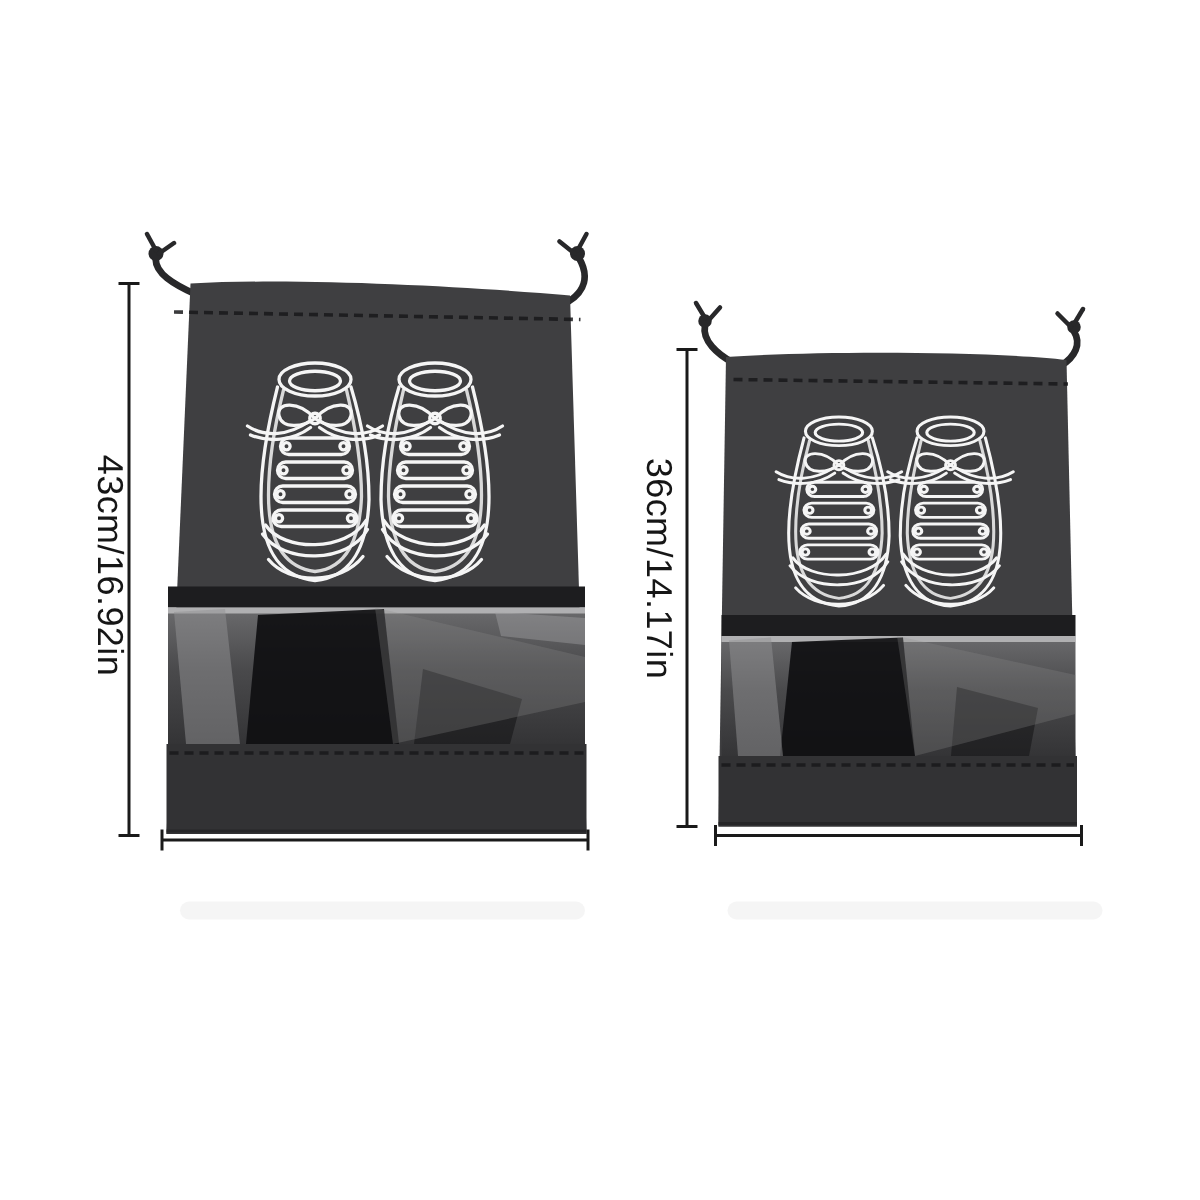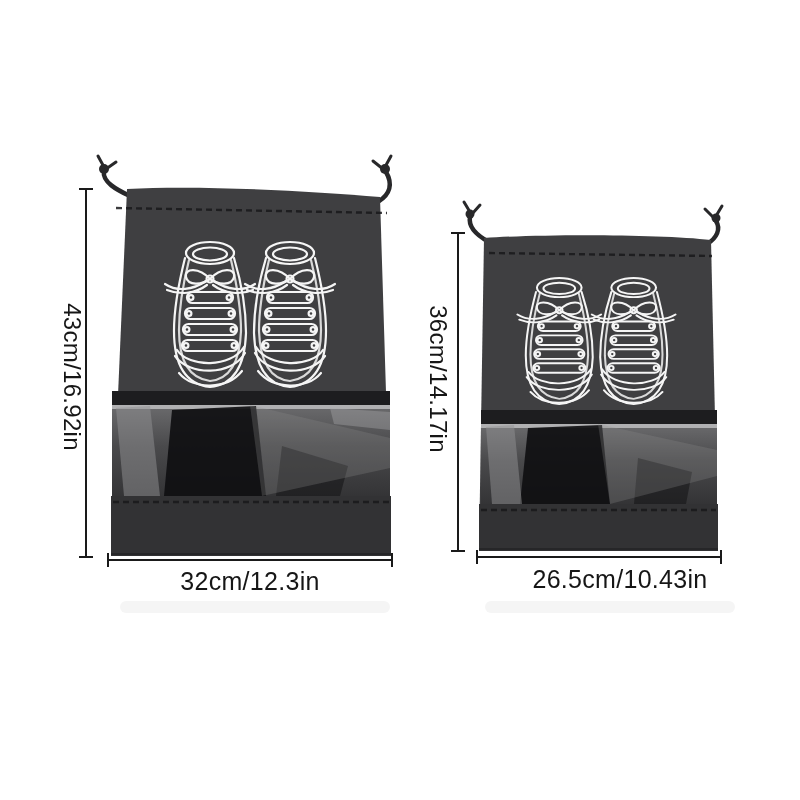--- a/index.html
+++ b/index.html
@@ -177,18 +177,16 @@
     </g>
     <g class="dim">
       <path d="M477,557 L721,557"></path>
       <path d="M477,550 L477,564"></path>
       <path d="M721,550 L721,564"></path>
     </g>
   </svg>
 
   <div class="dim-label v" id="label-large-height">43cm/16.92in</div>
 
-  <div class="dim-label h" id="label-large-width">32cm/12.3in</div>
 
   <div class="dim-label v" id="label-small-height">36cm/14.17in</div>
 
-  <div class="dim-label h" id="label-small-width">26.5cm/10.43in</div>
 </div>
 
 </body></html>

